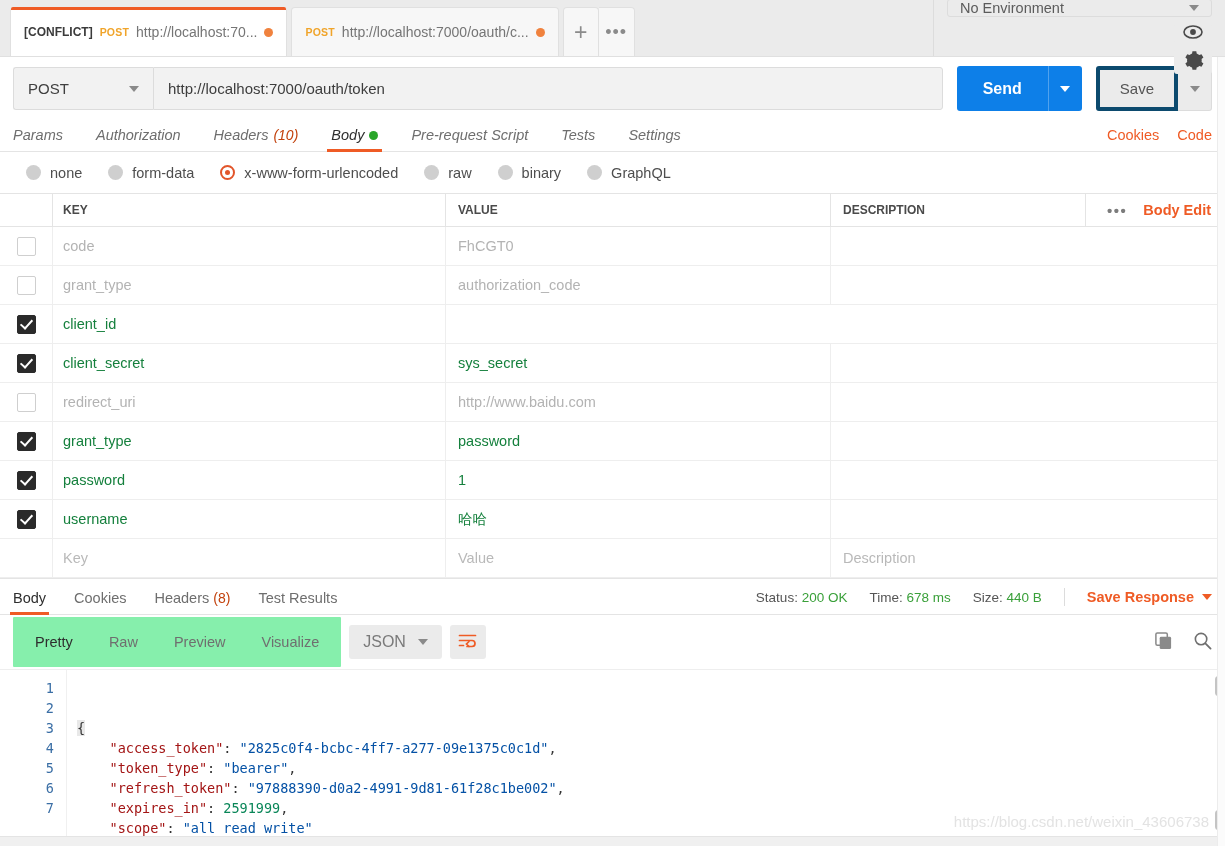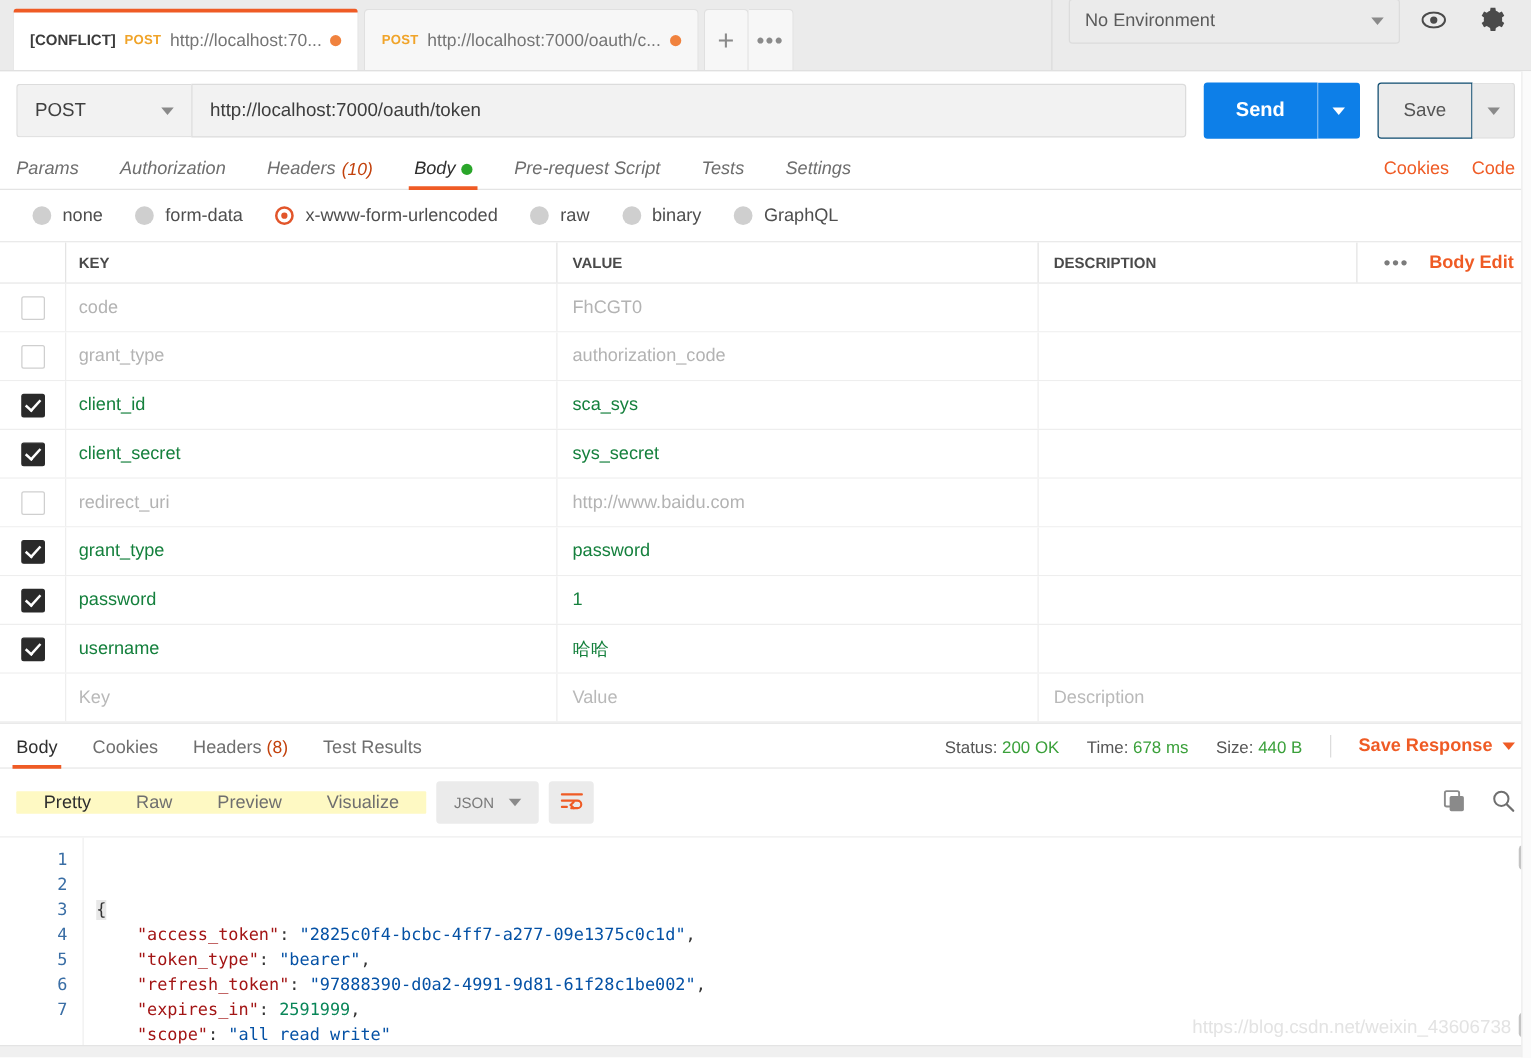--- a/index.html
+++ b/index.html
@@ -36,21 +36,21 @@
   .tab .dot { width: 9px; height: 9px; border-radius: 50%; background: #f0823e; display:inline-block; }
 
   .tab-btn {
     width: 36px; height: 49px; display: flex; align-items: center; justify-content: center;
     background: #f7f7f7; border: 1px solid #e0e0e0; border-bottom: none;
     border-radius: 4px 4px 0 0; color: #8e8e8e; cursor: pointer; margin-right: 0px;
   }
   .tab-btn.plus { font-size: 23px; font-weight: 300; line-height: 1; color:#8b8b8b; }
   .tab-btn.more { font-size: 18px; letter-spacing: 1px; color:#8b8b8b; border-left:none; border-radius:0 4px 0 0; }
 
-  .tabbar-right { display: flex; align-items: flex-start; gap: 8px; padding: 0 13px 6px 13px; border-left:1px solid #dcdcdc; height:57px; }
+  .tabbar-right { display: flex; align-items: flex-end; gap: 8px; padding: 0 13px 6px 13px; border-left:1px solid #dcdcdc; height:57px;flex-direction:column; }
   .env-select {
     width: 265px; height: 36px; background: #ebebeb; border: 1px solid #dcdcdc; border-radius: 3px;
     display: flex; align-items: center; justify-content: space-between; padding: 0 12px;
     font-size: 14.5px; color: #5b5b5b; cursor: pointer;
   }
   .caret { width:0;height:0;border-left:5px solid transparent;border-right:5px solid transparent;border-top:6px solid #8a8a8a; }
   .icon-btn {
     width: 38px; height: 36px; background: #ebebeb; border-radius: 3px;
     display: flex; align-items: center; justify-content: center; cursor: pointer; color:#4a4a4a;
   }
@@ -75,21 +75,21 @@
   }
   .send-caret {
     background: #0d7fe8; width: 34px; height: 45px; border-radius: 0 3px 3px 0; border:none;
     display: flex; align-items: center; justify-content: center; cursor: pointer;
     border-left: 1px solid rgba(255,255,255,.28);
   }
   .send-caret .caret { border-top-color:#fff; }
   .save-wrap { display: flex; margin-left: 14px; }
   .save {
     background: #ebebeb; color: #545454; font-size: 15px; height: 45px; padding: 0 20px;
-    border: 1px solid #0c4a6e; border-radius: 3px 0 0 3px; cursor: pointer; font-family: inherit;
+    border: 4px solid #0c4a6e; border-radius: 3px 0 0 3px; cursor: pointer; font-family: inherit;
     display:flex;align-items:center;
   }
   .save-caret {
     background: #ebebeb; width: 34px; height: 45px; border: 1px solid #dcdcdc; border-left: none;
     border-radius: 0 3px 3px 0; display: flex; align-items: center; justify-content: center; cursor: pointer;
   }
 
   
   .reqtabs {
     height: 32px; display: flex; align-items: flex-end; padding: 0 13px;
@@ -151,25 +151,25 @@
   .resptab { font-size: 14.5px; color: #6e6e6e; margin-right: 28px; padding-bottom: 8px; cursor:pointer; position: relative; }
   .resptab.active { color: #2e2e2e; }
   .resptab.active::after { content:""; position:absolute; left:-3px; right:-3px; bottom:-1px; height:3px; background:#ef5b25; }
   .meta { margin-left: auto; display: flex; align-items: center; gap: 22px; padding-bottom: 8px; font-size: 13.5px; color: #555; }
   .meta .val { color: #3aa03a; }
   .divider-v { width: 1px; height: 18px; background: #dcdcdc; }
   .saveresp { color: #ef5b25; font-weight: 700; font-size: 14.5px; display: flex; align-items: center; gap: 8px; cursor:pointer; }
   .saveresp .caret { border-top-color: #ef5b25; }
 
   .viewbar { height: 54px; display: flex; align-items: center; padding: 0 13px; gap: 0; flex: 0 0 54px; background:#fff; }
-  .seg { display: flex; background: #fef9c3; border-radius: 1px; height: 18px; align-items: center; padding: 0 4px; }
+  .seg { display: flex; background: #86efac; border-radius: 1px; height: 50px; align-items: center; padding: 0 4px; }
   .seg span { font-size: 14.5px; color: #6f6f6f; padding: 0 18px; cursor: pointer; line-height: 34px; }
   .seg span.active { color: #2e2e2e; }
   .fmt { margin-left: 8px; display: flex; align-items: center; gap: 12px; background: #ebebeb; border-radius: 3px; height: 34px; padding: 0 14px; cursor: pointer; }
-  .fmt .lbl { font-size: 12px; color: #7a7a7a; }
+  .fmt .lbl { font-size: 16px; color: #7a7a7a; }
   .wrapbtn { margin-left: 8px; width: 36px; height: 34px; background: #ebebeb; border-radius: 3px; display: flex; align-items: center; justify-content: center; cursor: pointer; }
   .viewbar-right { margin-left: auto; display: flex; align-items: center; gap: 20px; color: #8a8a8a; }
 
   .codearea { flex: 1 1 auto; display: flex; position: relative; border-top: 1px solid #eee; overflow: hidden; background:#fff; }
   .gutter {
     width: 66px; flex: 0 0 66px; text-align: right; padding: 8px 12px 0 0;
     font-family: "DejaVu Sans Mono", monospace; font-size: 13.5px; color: #3a6ea5; line-height: 20px; user-select:none;
   }
   .code {
     flex: 1 1 auto; padding: 8px 0 0 0; font-family: "DejaVu Sans Mono", monospace;
@@ -357,23 +357,20 @@
         </div>
     </div>
 
     <div class="kvrow">
       <div class="c-chk">
           <span class="chk on"></span>
         </div>
       <div class="c-key">
           <span class="cell-text">client_id</span>
         </div>
-      <div class="c-val">
-          <span class="cell-text">sca_sys</span>
-        </div>
       <div class="c-desc">
           <span class="cell-text"></span>
         </div>
     </div>
 
     <div class="kvrow">
       <div class="c-chk">
           <span class="chk on"></span>
         </div>
       <div class="c-key">

